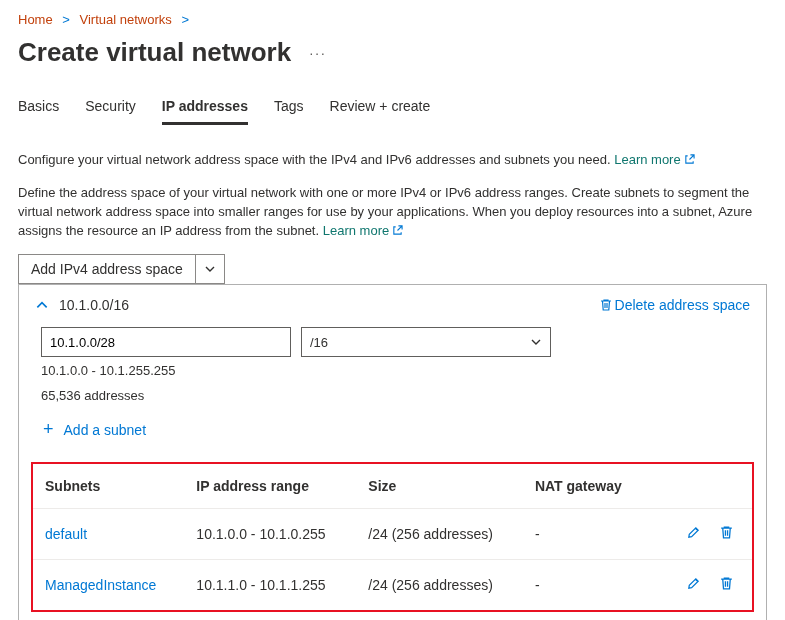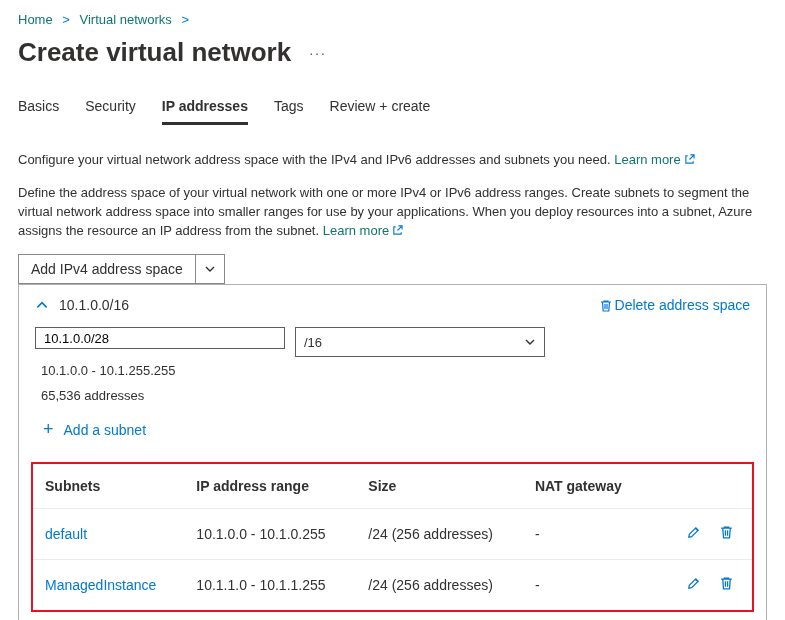--- a/index.html
+++ b/index.html
@@ -5,43 +5,43 @@
     * { box-sizing: border-box; margin: 0; padding: 0; }
     body {
       font-family: "Segoe UI", -apple-system, sans-serif;
       font-size: 13px;
       color: #323130;
       background: #fff;
       padding: 8px 18px;
       width: 785px;
     }
     .breadcrumb { font-size: 13px; padding: 4px 0 10px; }
-    .breadcrumb a { color: #0f766e; text-decoration: none; }
+    .breadcrumb a { color: #c2410c; text-decoration: none; }
     .breadcrumb .sep { color: #0078d4; margin: 0 6px; }
     .title-row { display: flex; align-items: center; gap: 18px; margin-bottom: 30px; }
     h1 { font-size: 26px; font-weight: 600; }
     .dots { color: #605e5c; font-size: 14px; letter-spacing: 1px; cursor: pointer; }
     .tabs { display: flex; gap: 26px; border-bottom: 0; margin-bottom: 26px; }
     .tab { font-size: 14px; padding: 0 0 8px; color: #323130; cursor: pointer; }
     .tab.active { font-weight: 600; border-bottom: 3px solid #323130; }
     .desc { font-size: 13px; line-height: 1.45; margin-bottom: 14px; max-width: 740px; }
     .linklike { color: #0f766e; text-decoration: none; cursor: pointer; }
     .ext-icon { display: inline-block; vertical-align: -1px; margin-left: 3px; }
     .split-btn { display: inline-flex; border: 1px solid #8a8886; height: 30px; }
     .split-main { padding: 0 12px; display: flex; align-items: center; font-size: 14px; cursor: pointer; background:#fff; }
     .split-div { width:1px; background:#8a8886; }
     .split-car { width: 28px; display:flex; align-items:center; justify-content:center; cursor:pointer; background:#fff; }
     .panel { border: 1px solid #b0b0b0; padding: 12px 16px 16px; }
     .panel-head { display:flex; align-items:center; justify-content:space-between; margin-bottom: 14px; }
     .panel-head-left { display:flex; align-items:center; gap: 10px; }
     .chev { cursor:pointer; color:#0078d4; }
     .cidr-text { font-size: 14px; }
-    .delete-link { color:#0078d4; display:flex; gap:2px; align-items:flex-end; cursor:pointer; font-size: 14px; }
+    .delete-link { color:#0078d4; display:flex; gap:2px; align-items:center; cursor:pointer; font-size: 14px; }
     .row-inputs { display:flex; gap: 10px; margin-bottom: 6px; }
-    .ip-input { width: 250px; height: 22px; border:1px solid #605e5c; padding: 0 8px; font-size:13px; font-family:inherit; }
+    .ip-input { width: 250px; height: 30px; border:1px solid #605e5c; padding: 0 8px; font-size:13px; font-family:inherit; margin-left: 6px; }
     .slash-select { width: 250px; height:30px; border:1px solid #605e5c; padding: 0 8px; display:flex; align-items:center; justify-content:space-between; cursor:pointer; font-size:13px; }
     .ranges { display:flex; gap:10px; margin-bottom: 16px; font-size:13px; margin-left:6px;flex-direction:column;}
     .ranges .col1 { width:250px; }
     .add-subnet { display:flex; gap:10px; align-items:center; color:#0078d4; cursor:pointer; font-size:14px; margin: 4px 0 22px 8px; }
     .plus-icon { color:#0078d4; font-size: 18px; }
     .tblwrap { border: 2px solid #e81123; padding: 0; margin: 0 -4px 10px; }
     table { width:100%; border-collapse: collapse; }
     th { text-align:left; font-weight:600; font-size: 14px; padding: 14px 8px 14px 12px; }
     td { padding: 16px 8px 16px 12px; border-top: 1px solid #edebe9; font-size: 14px; vertical-align: middle; }
     .subnet-link { color:#0078d4; text-decoration:none; }

